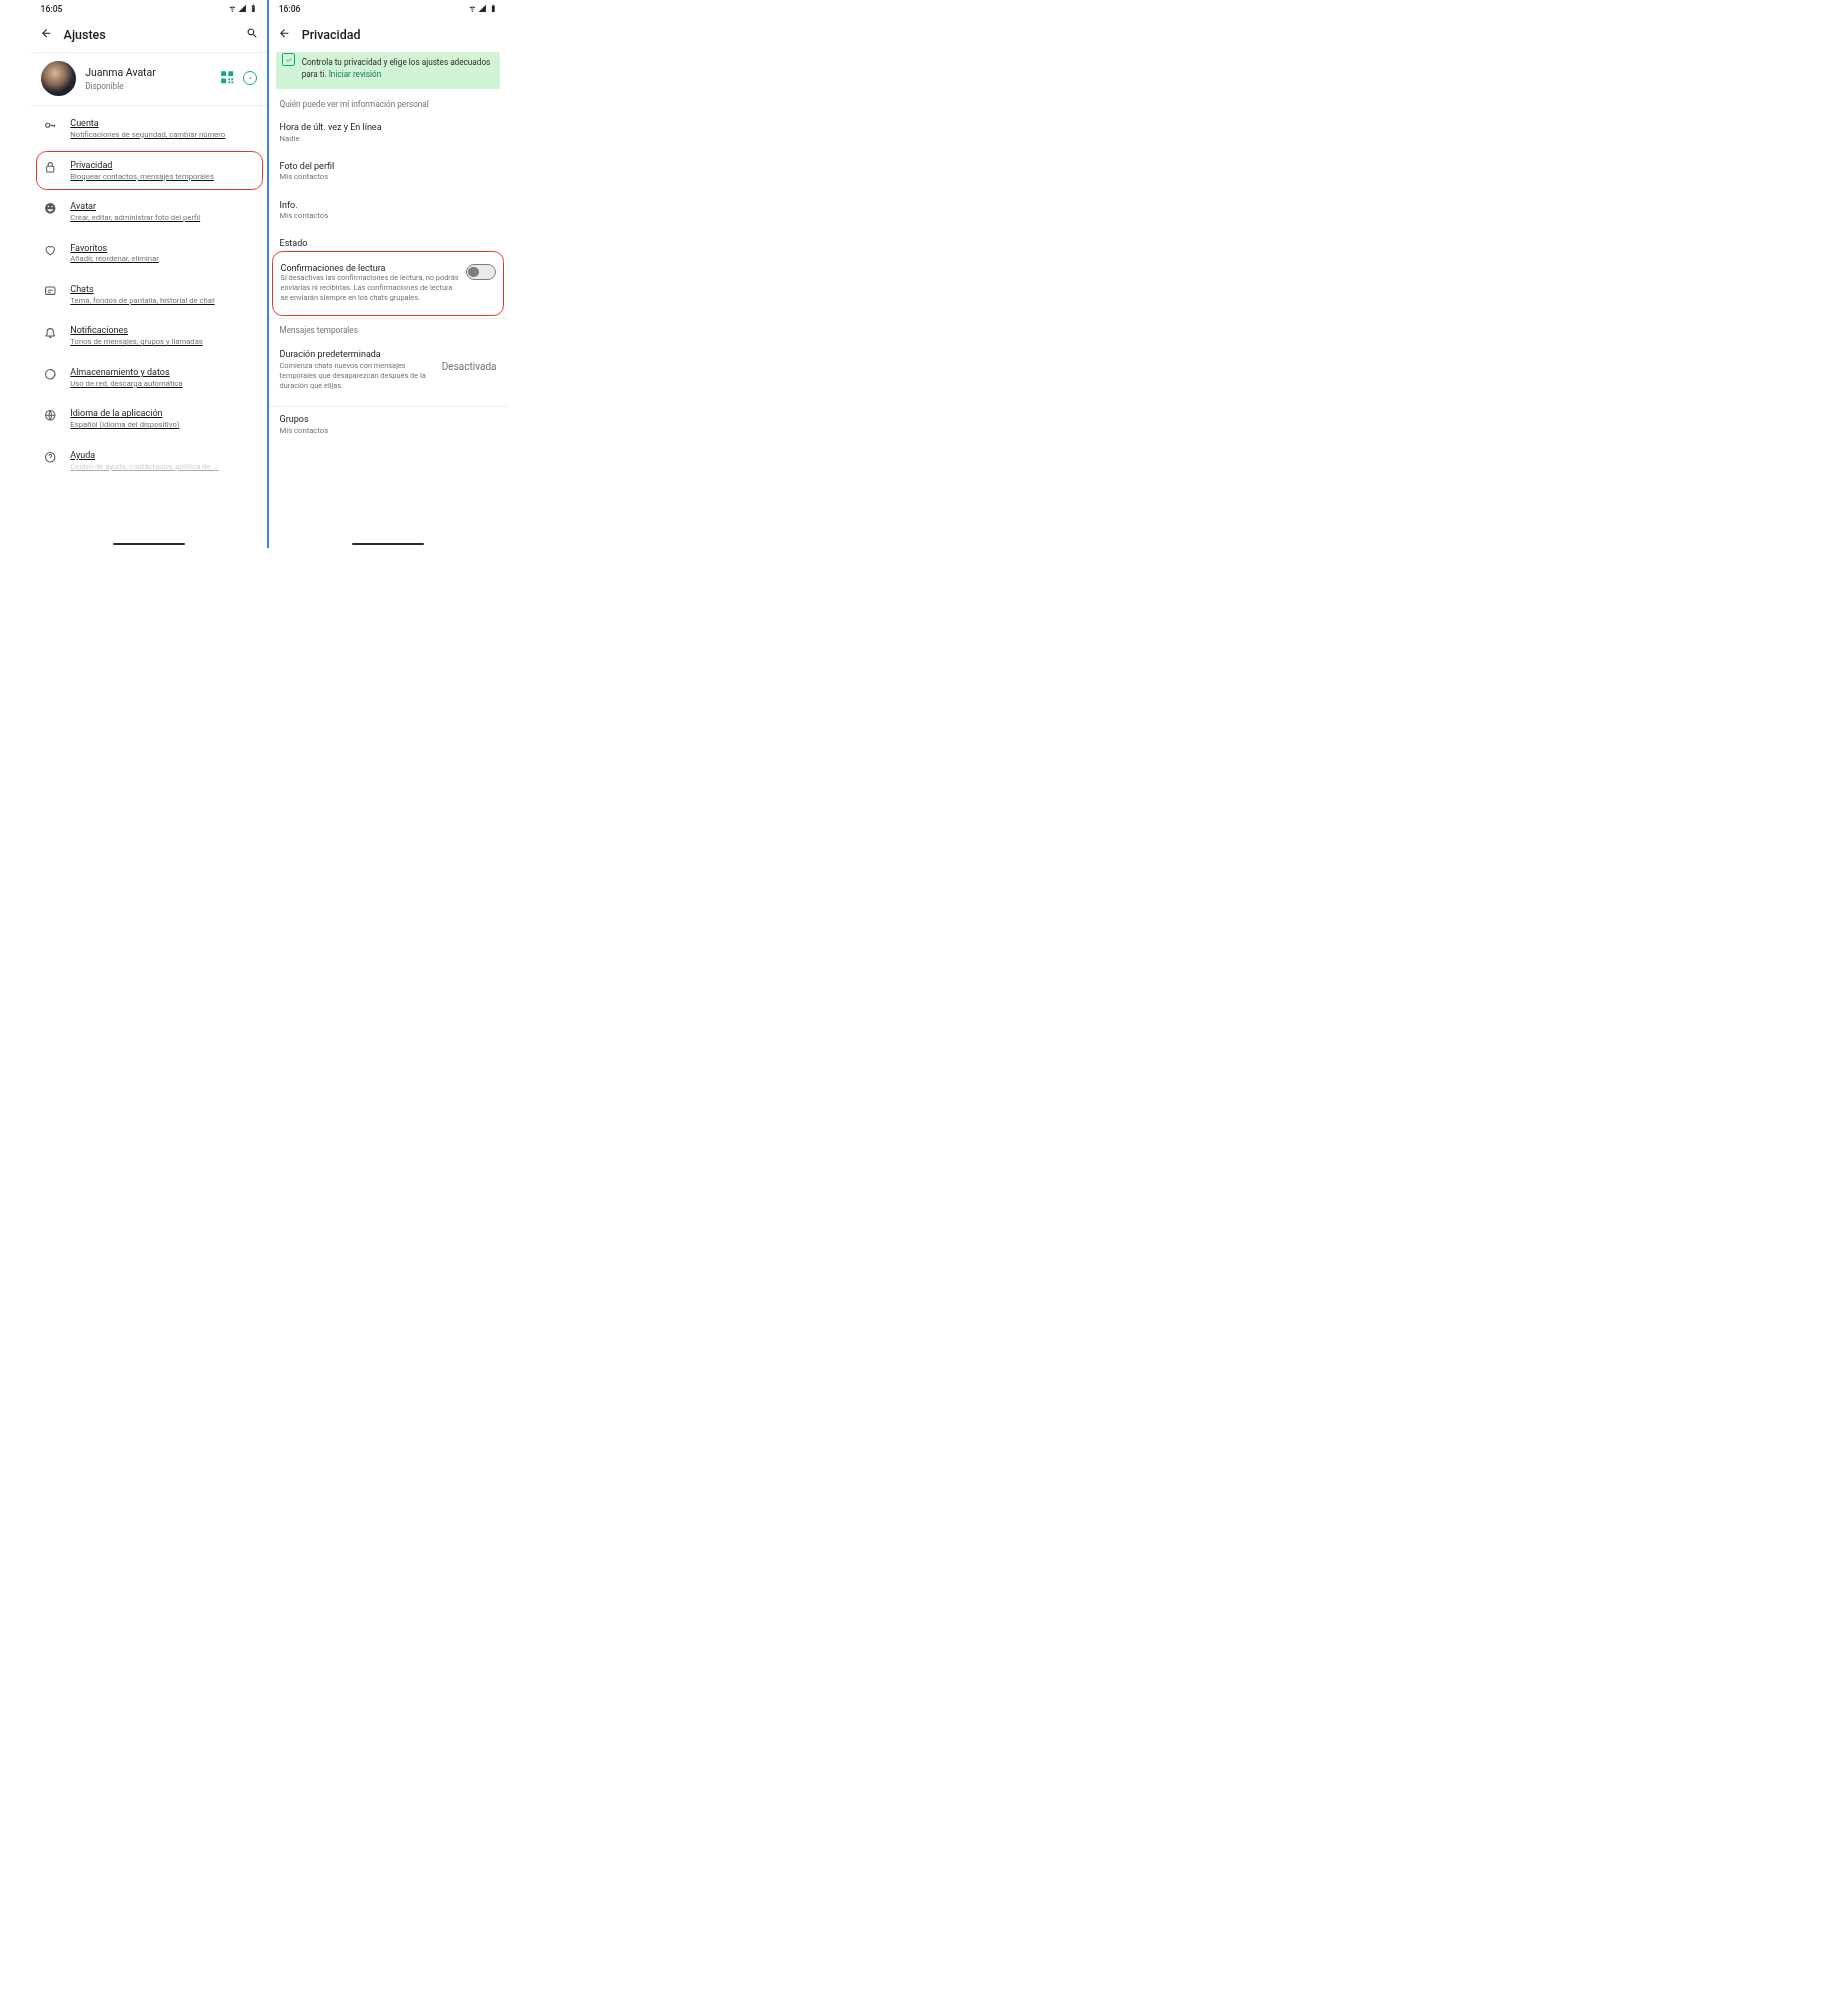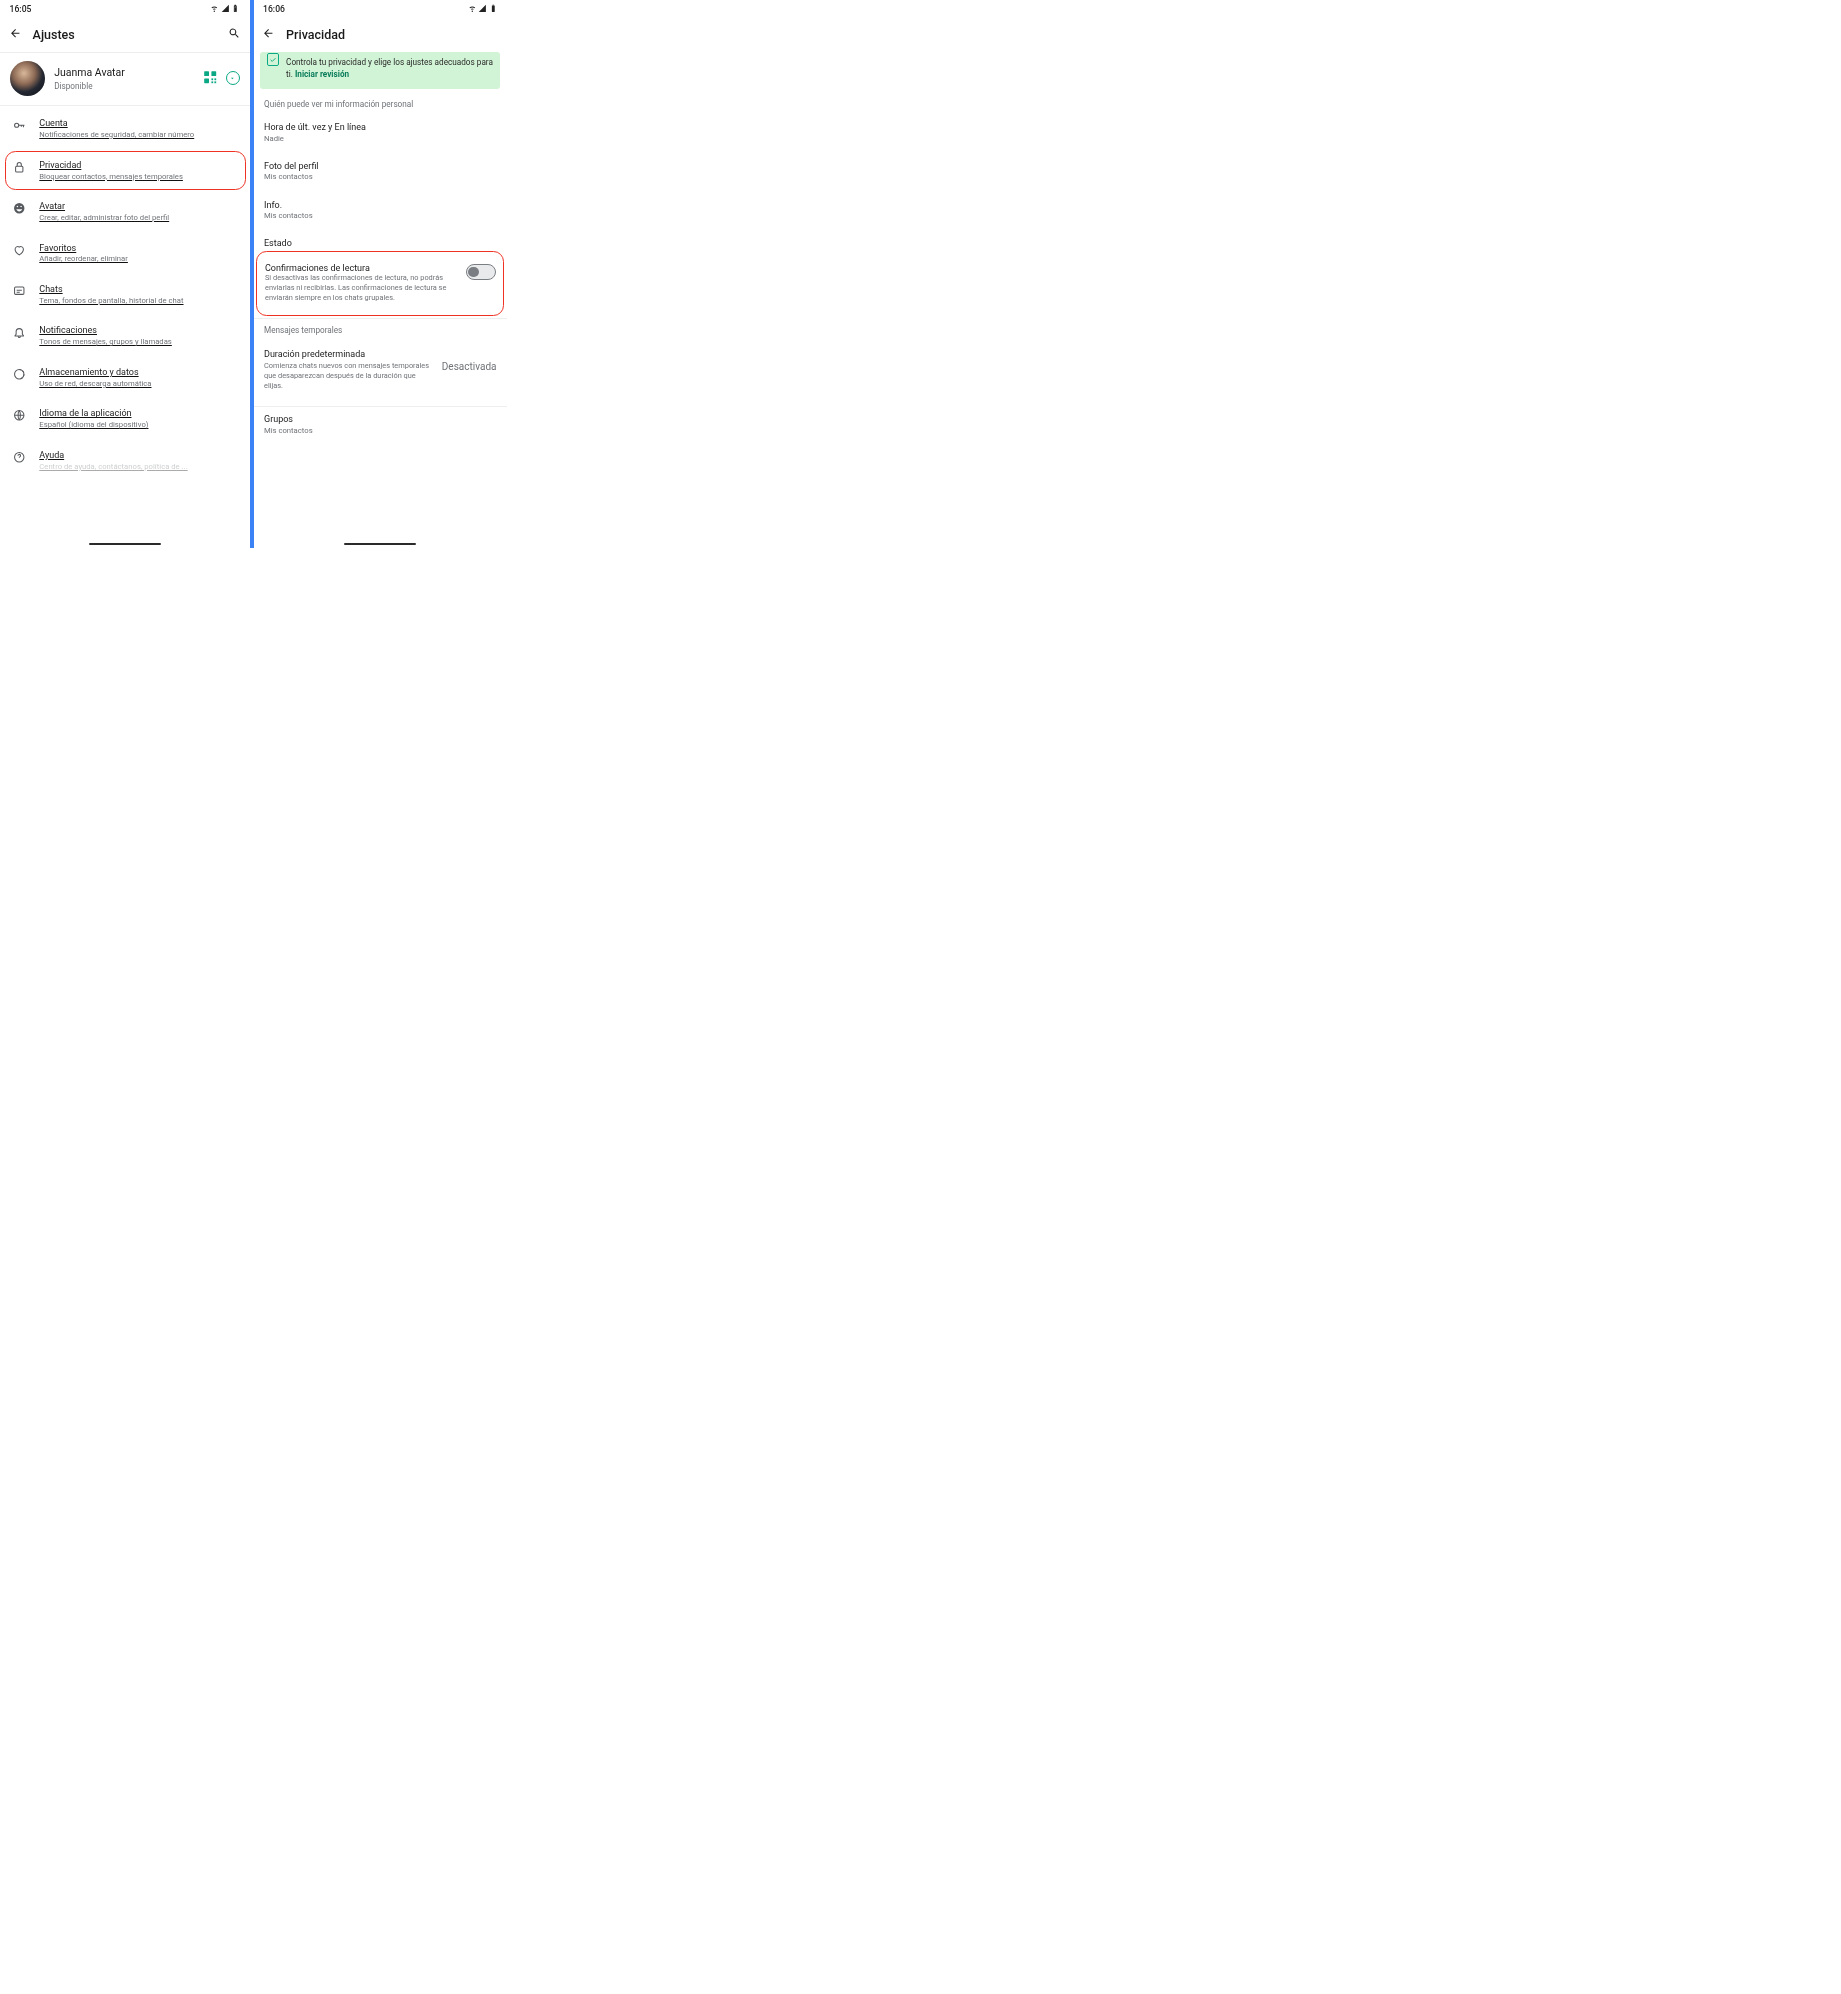--- a/index.html
+++ b/index.html
@@ -10,21 +10,21 @@
     width: 507px;
     height: 548px;
     color: #111;
   }
   .phone {
     width: 254px;
     height: 100%;
     position: relative;
     background: #fff;
   }
-  .phone-left { border-right: 4px solid #3b82f6; }
+  .phone-left { border-right: 2px solid #3b82f6; margin-left: 31px; }
   
   .statusbar {
     display: flex;
     justify-content: space-between;
     align-items: center;
     padding: 3.8px 9.6px 2.9px 9.6px;
     font-size: 8.6px;
     font-weight: 500;
     color: #222;
   }
@@ -110,21 +110,21 @@
     padding: 0 6.7px 7.7px 6.7px;
     align-items: flex-start;
   }
   .banner .check {
     width: 12.5px; height: 12.5px; border: 1.2px solid #0aa884; border-radius: 1.9px;
     display:flex; align-items:center; justify-content:center; margin-top: 1px;
     flex-shrink: 0;
   }
   .banner .check svg { width: 7.7px; height: 7.7px; fill: none; stroke: #0aa884; stroke-width: 3; }
   .banner-text { font-size: 8.2px; color: #2a2a2a; line-height: 1.45; padding-top: 4.8px; }
-  .banner-link { color: #0a7d5c; font-weight: 700; }
+  .banner-link { color: #0a7d5c; font-weight: 400; }
   .section-header {
     font-size: 8.2px; color: #6f7378; padding: 6.7px 10.5px 4.8px 10.5px;
   }
   .priv-item {
     padding: 7.7px 10.5px 8.6px 10.5px;
   }
   .priv-title { font-size: 9px; color: #1c1c1c; margin-bottom: 1.9px; }
   .priv-sub { font-size: 7.7px; color: #6f7378; line-height: 1.4; }
   .read-receipts-wrap { position: relative; margin: 0 6.7px; }
   .read-receipts {

